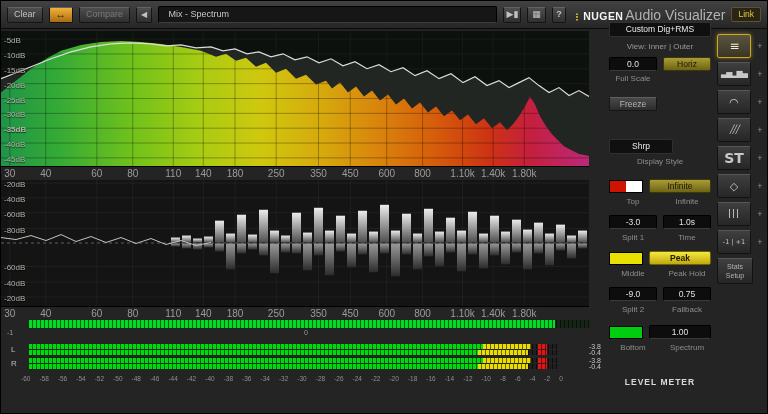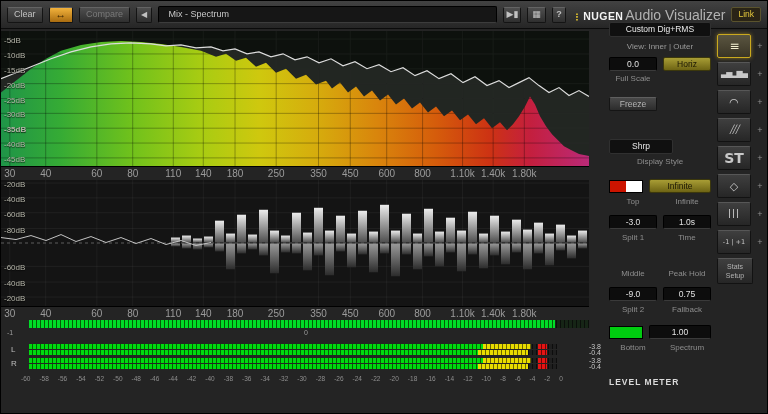--- a/index.html
+++ b/index.html
@@ -45,21 +45,21 @@
   .seg.yellow{background:repeating-linear-gradient(90deg,#e8dc00 0 3px,#6c6600 3px 4px)}
   .seg.red{background:repeating-linear-gradient(90deg,#e61414 0 3px,#6e0606 3px 4px)}
   .readout{position:absolute;left:558px;width:42px;text-align:right;font-size:7px;color:#c6c6c6}
   #scale-row{position:absolute;left:20px;top:346px;width:542px;display:flex;justify-content:space-between}
   #scale-row span{font-size:6.5px;color:#8e8e8e}
 
   
   .controls{position:absolute;left:604px;top:16px;width:110px;height:386px}
   .crow{position:absolute;left:4px;right:4px;display:flex;gap:6px;align-items:center}
   .c{flex:1}
-  .full{flex:1;text-align:left}
+  .full{flex:1;text-align:center}
   .cselect{background:#101010;border:1px solid #303030;color:#e8e8e8;text-align:center;font-size:8.5px;height:15px;line-height:13px;border-radius:2px}
   .cselect.wide{flex:1}
   .cselect.shrp{width:64px;flex:none}
   .cviewlabel{flex:1;text-align:center;color:#9a9a9a;font-size:8px}
   .cinput{background:#0d0d0d;border:1px solid #000;border-bottom-color:#3a3a3a;color:#e2e2e2;text-align:center;font-size:8.5px;height:14px;line-height:12px;border-radius:2px}
   .cbtn{height:14px;background:linear-gradient(#494949,#2c2c2c);border:1px solid #151515;border-top-color:#5f5f5f;color:#b5b5b5;font-size:8.5px;border-radius:2px;line-height:11px}
   .cbtn.olive{background:linear-gradient(#a89d35,#6e6414);color:#17130300;color:#1a1604;border-color:#3c380c}
   .cbtn.bright{background:linear-gradient(#f4e93e,#c2a80e);color:#231d02;border-color:#6e6208;font-weight:bold}
   .cbtn.freeze{width:48px;flex:none}
   .clabel{flex:1;text-align:center;color:#8e8e8e;font-size:8px}
@@ -454,20 +454,24 @@
       <div class="clabel">Infinite</div>
     </div>
     <div class="crow" style="top:198px">
       <div class="cinput c">-3.0</div>
       <div class="cinput c">1.0s</div>
     </div>
     <div class="crow" style="top:216px">
       <div class="clabel">Split 1</div>
       <div class="clabel">Time</div>
     </div>
+    <div class="crow" style="top:234px">
+      <div class="swatch" style="background: rgb(232, 224, 0);"></div>
+      <button class="cbtn bright c">Peak</button>
+    </div>
     <div class="crow" style="top:252px">
       <div class="clabel">Middle</div>
       <div class="clabel">Peak Hold</div>
     </div>
     <div class="crow" style="top:270px">
       <div class="cinput c">-9.0</div>
       <div class="cinput c">0.75</div>
     </div>
     <div class="crow" style="top:288px">
       <div class="clabel">Split 2</div>

